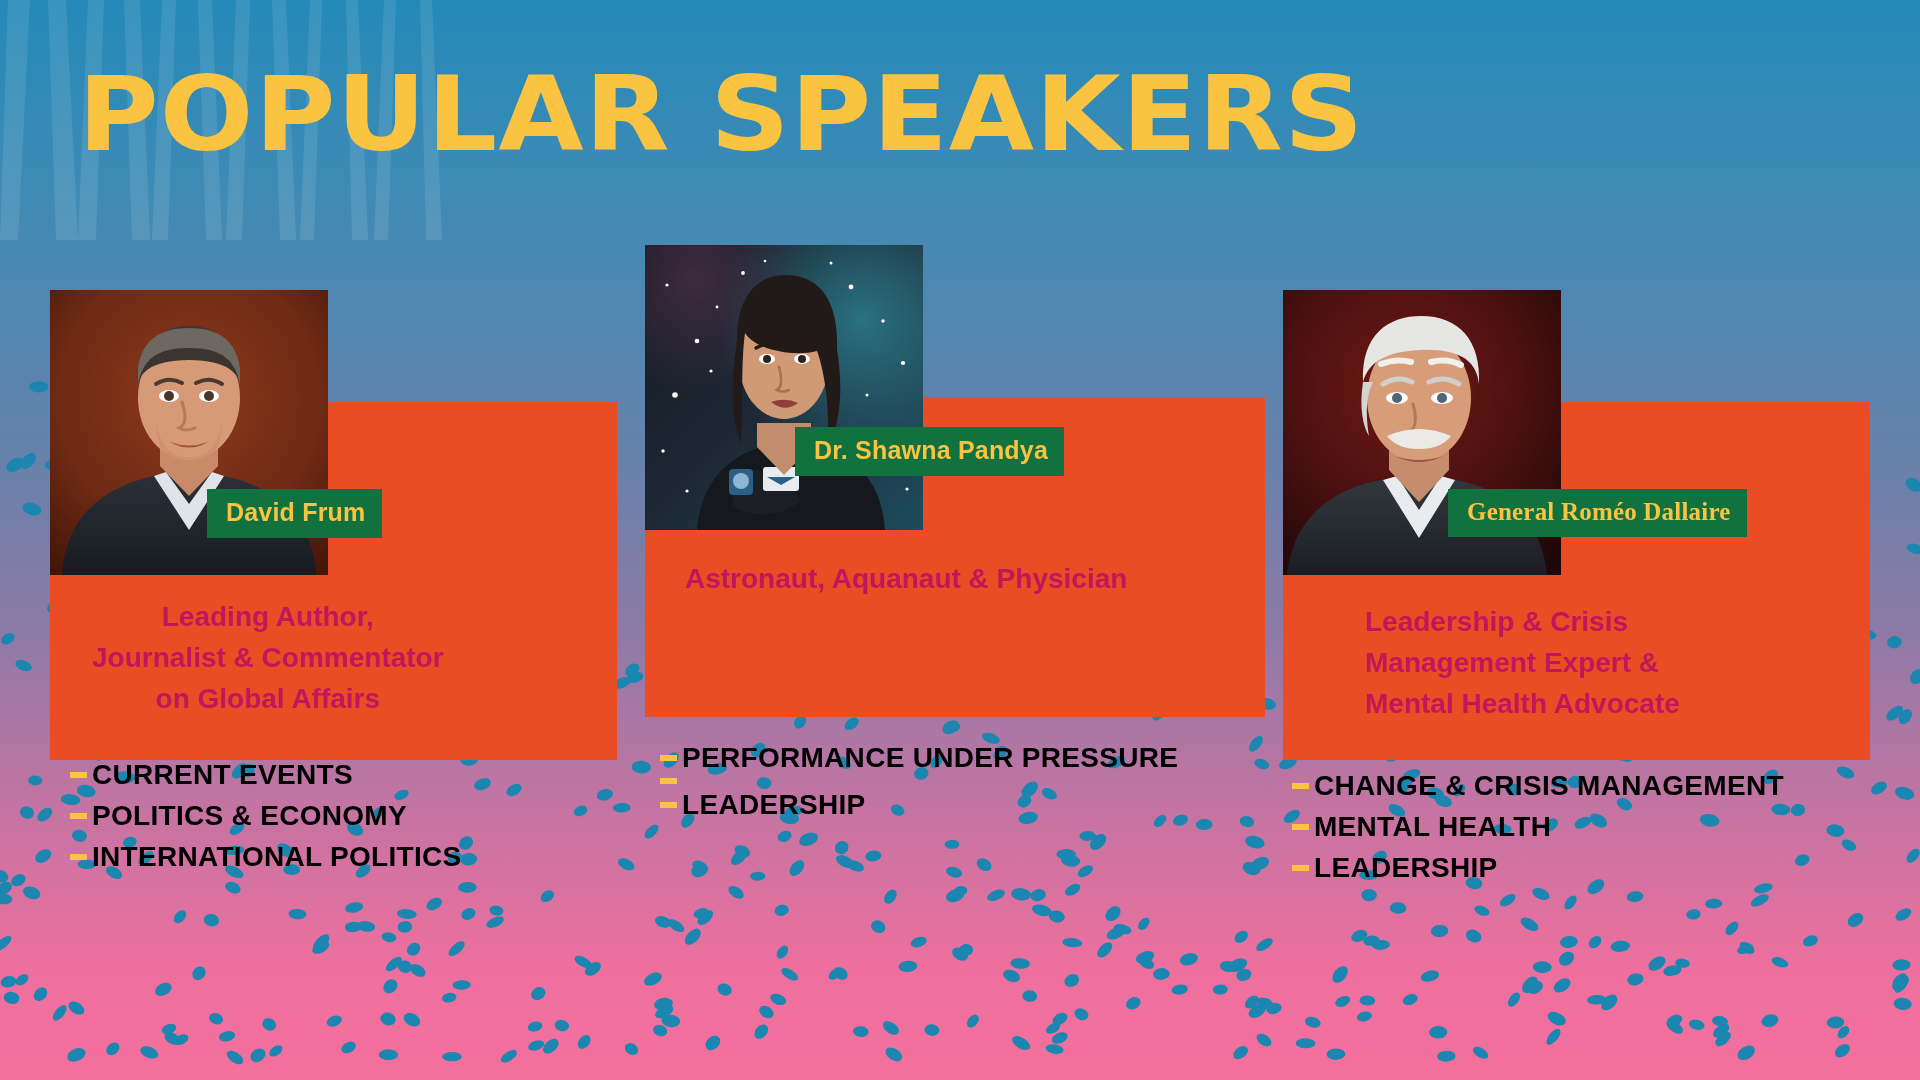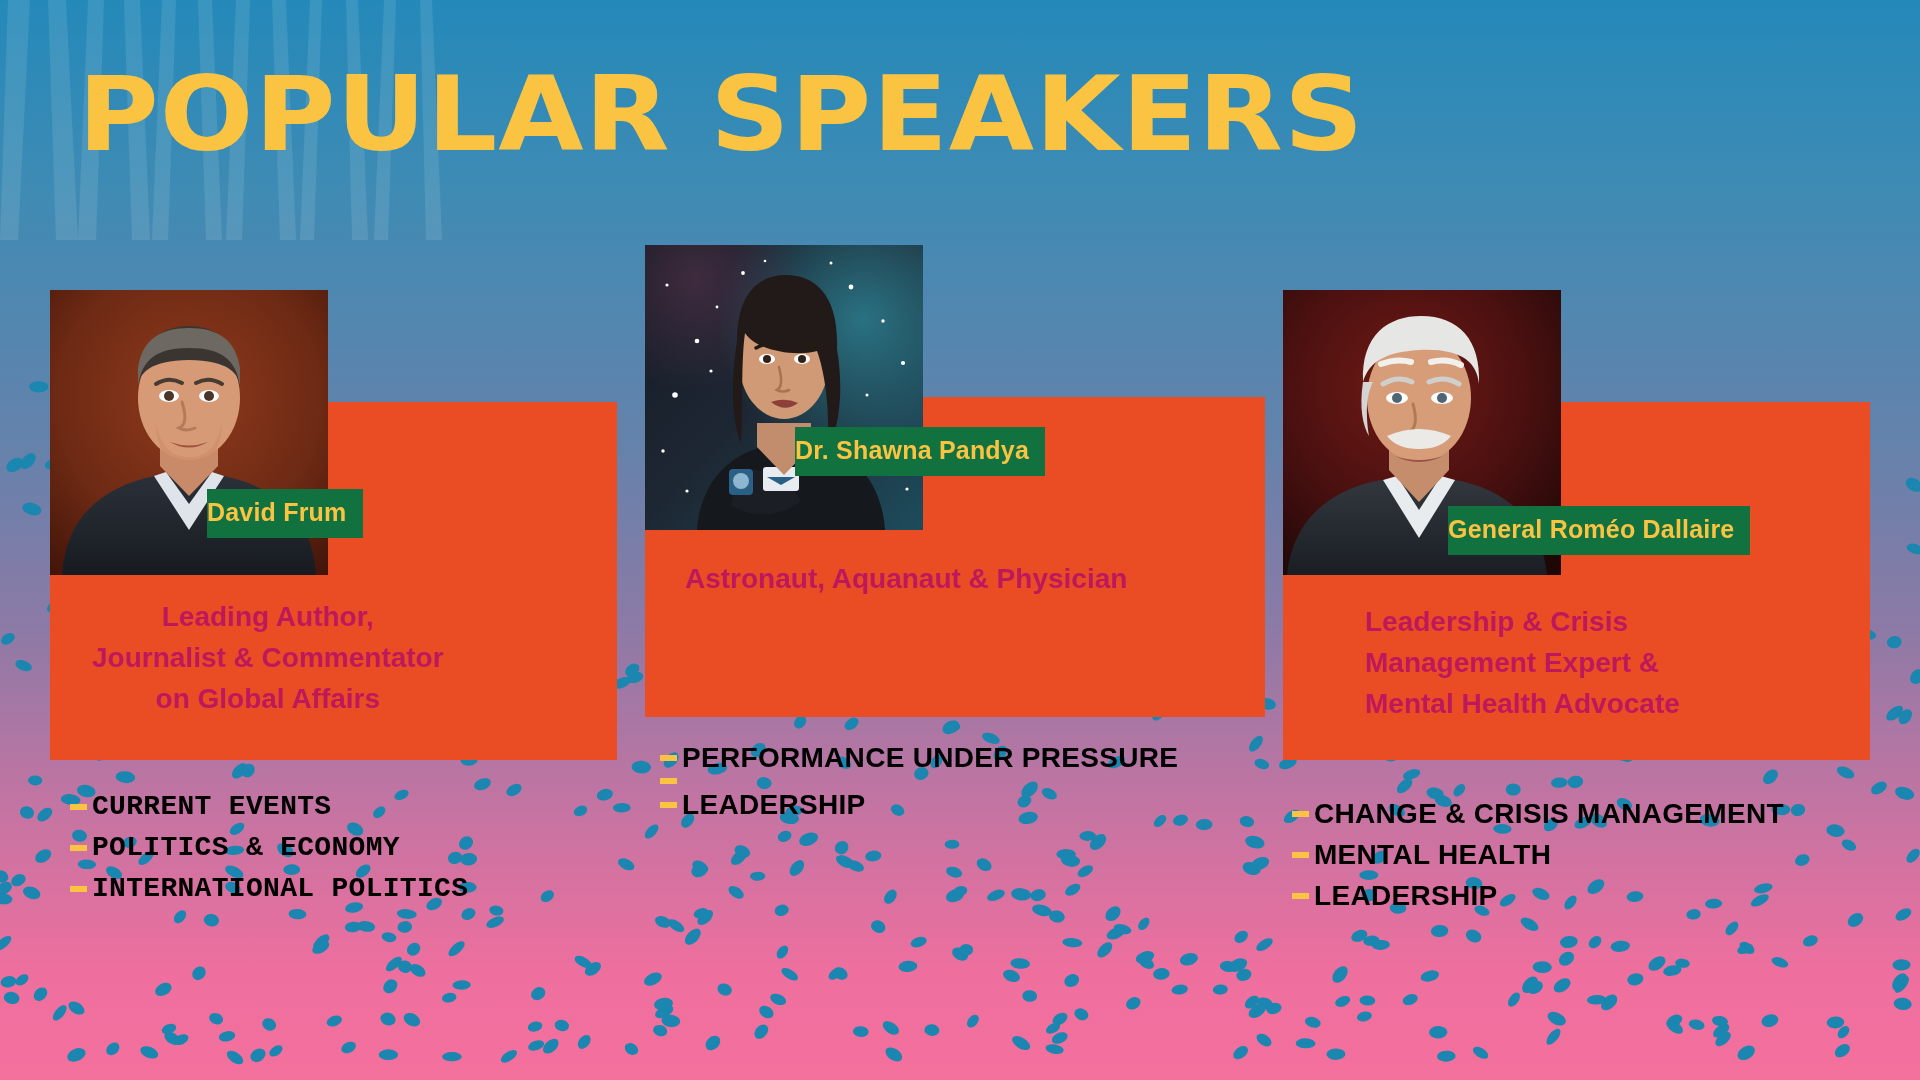--- a/index.html
+++ b/index.html
@@ -35,41 +35,41 @@
   .photo { position:absolute; width:278px; height:285px; overflow:hidden; }
   .photo-1 { left:50px;   top:290px; }
   .photo-2 { left:645px;  top:245px; }
   .photo-3 { left:1283px; top:290px; }
   .photo svg { display:block; width:100%; height:100%; }
 
   
   .badge {
     position:absolute; background:#11713f; color:#fbc342;
     font-size:25px; font-weight:bold; letter-spacing:.2px;
-    padding:9px 16px 11px 0; white-space:nowrap;
+    padding:9px 16px 11px 19px; white-space:nowrap;
   }
   .badge-1 { left:207px;  top:489px;text-align:center; }
   .badge-2 { left:795px;  top:427px; }
-  .badge-3 { left:1448px; top:506px; }
+  .badge-3 { left:1448px; top:489px;font-family:Liberation Serif, serif; }
 
   
   .role {
     position:absolute; color:#be185d;
     font-size:28px; font-weight:bold; line-height:41px;
     white-space:pre-line;
   }
   .role-1 { left:92px;   top:596px;text-align:center; }
   .role-2 { left:685px;  top:558px; }
   .role-3 { left:1325px; top:601px;margin-left:40px; }
 
   
   .topics { position:absolute; }
-  .topics-1 { left:70px;   top:786px;font-family:Liberation Mono, monospace; }
+  .topics-1 { left:70px;   top:754px; }
   .topics-2 { left:660px;  top:737px; }
-  .topics-3 { left:1292px; top:765px;margin-top:28px; }
+  .topics-3 { left:1292px; top:765px; }
   .topic {
     display:flex; align-items:center;
     font-size:28px; font-weight:bold; color:#000;
     letter-spacing:.3px; line-height:41px; white-space:nowrap;
   }
   .dash {
     display:inline-block; width:17px; height:6px;
     background:#fbc342; margin-right:5px; flex:0 0 auto;
   }
 </style>

